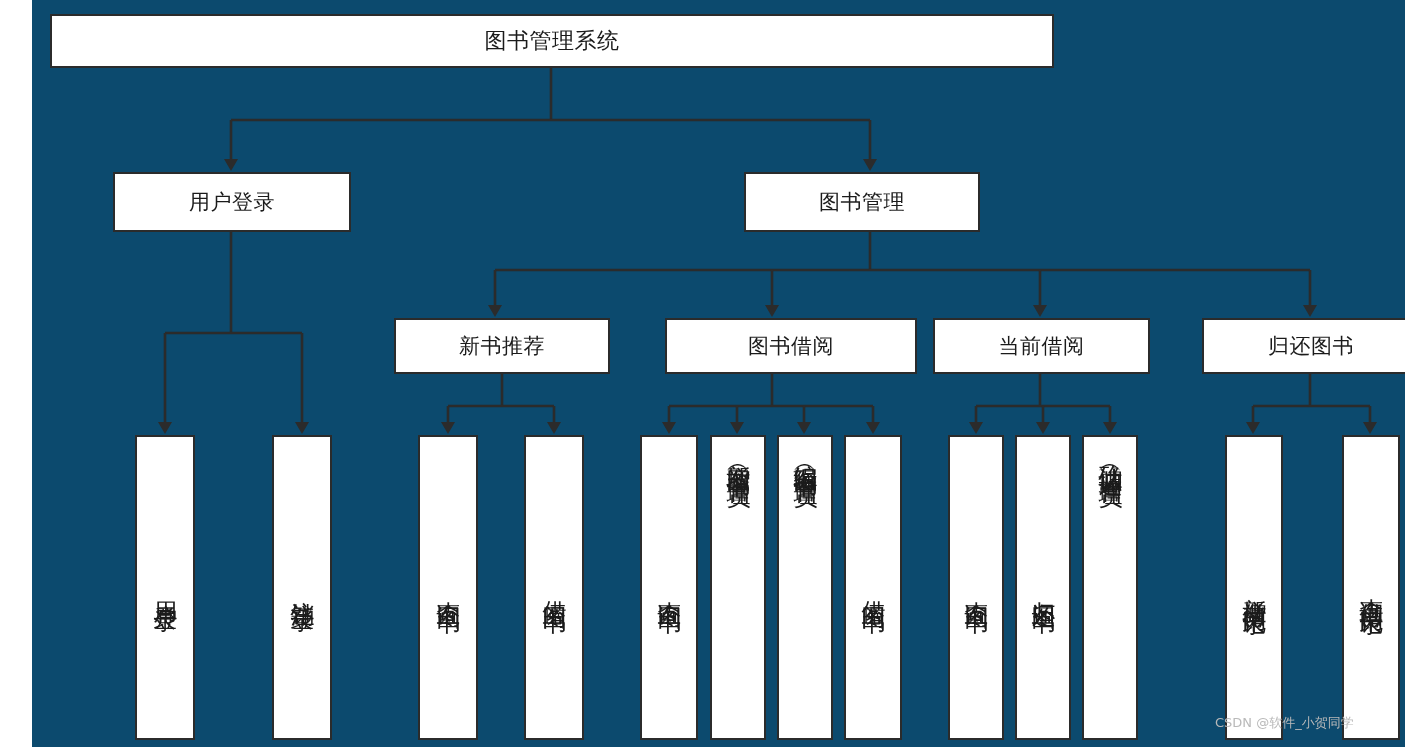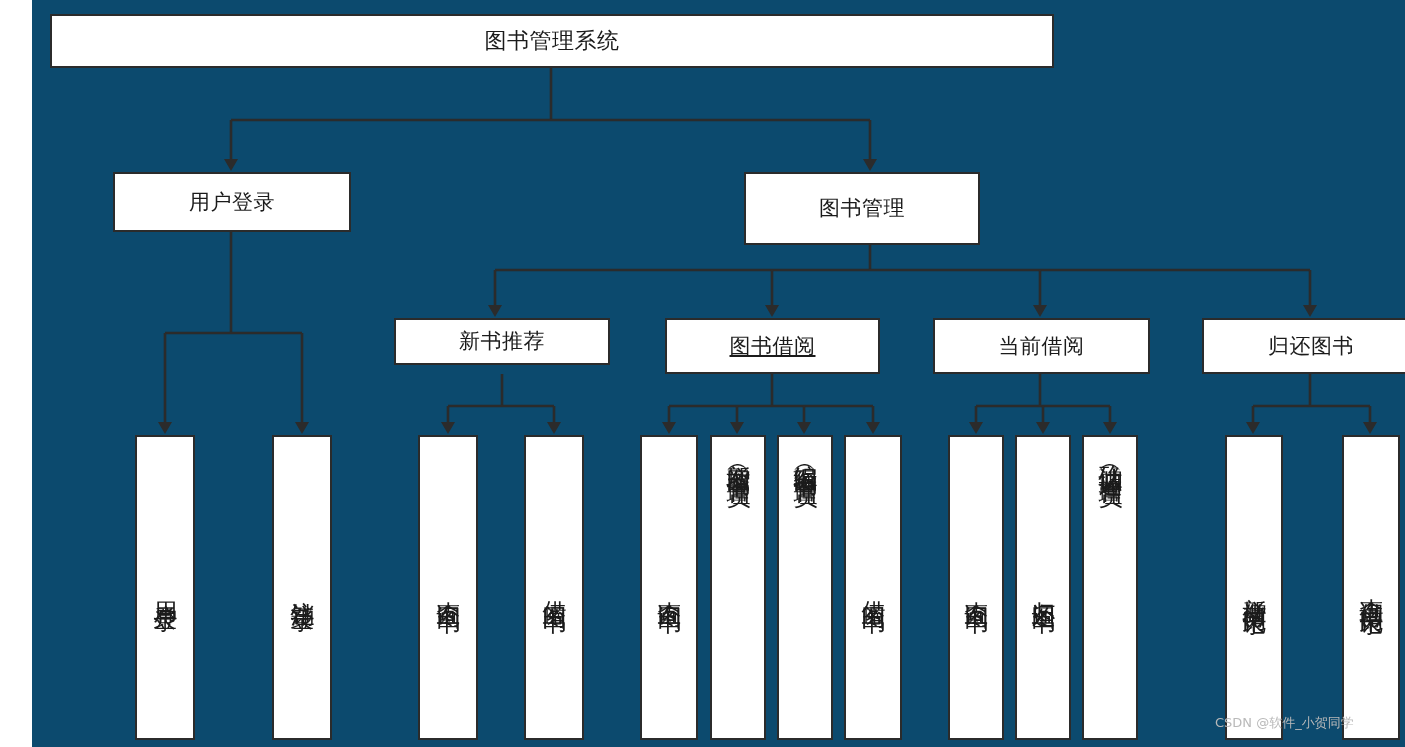--- a/index.html
+++ b/index.html
@@ -140,29 +140,29 @@
   </svg>
 
   <div class="node h root" style="left:18px; top:14px; width:1004px; height:54px;">
     <span class="label">图书管理系统</span>
   </div>
 
   <div class="node h" style="left:81px; top:172px; width:238px; height:60px;">
     <span class="label">用户登录</span>
   </div>
 
-  <div class="node h" style="left:712px; top:172px; width:236px; height:73px;">
+  <div class="node h" style="left:712px; top:172px; width:236px; height:60px;">
     <span class="label">图书管理</span>
   </div>
 
-  <div class="node h" style="left:362px; top:318px; width:216px; height:47px;">
+  <div class="node h" style="left:362px; top:318px; width:216px; height:56px;">
     <span class="label">新书推荐</span>
   </div>
 
-  <div class="node h" style="left:633px; top:318px; width:215px; height:56px;text-decoration:underline;">
+  <div class="node h" style="left:633px; top:318px; width:252px; height:56px;">
     <span class="label">图书借阅</span>
   </div>
 
   <div class="node h" style="left:901px; top:318px; width:217px; height:56px;">
     <span class="label">当前借阅</span>
   </div>
 
   <div class="node h" style="left:1170px; top:318px; width:218px; height:56px;">
     <span class="label">归还图书</span>
   </div>

